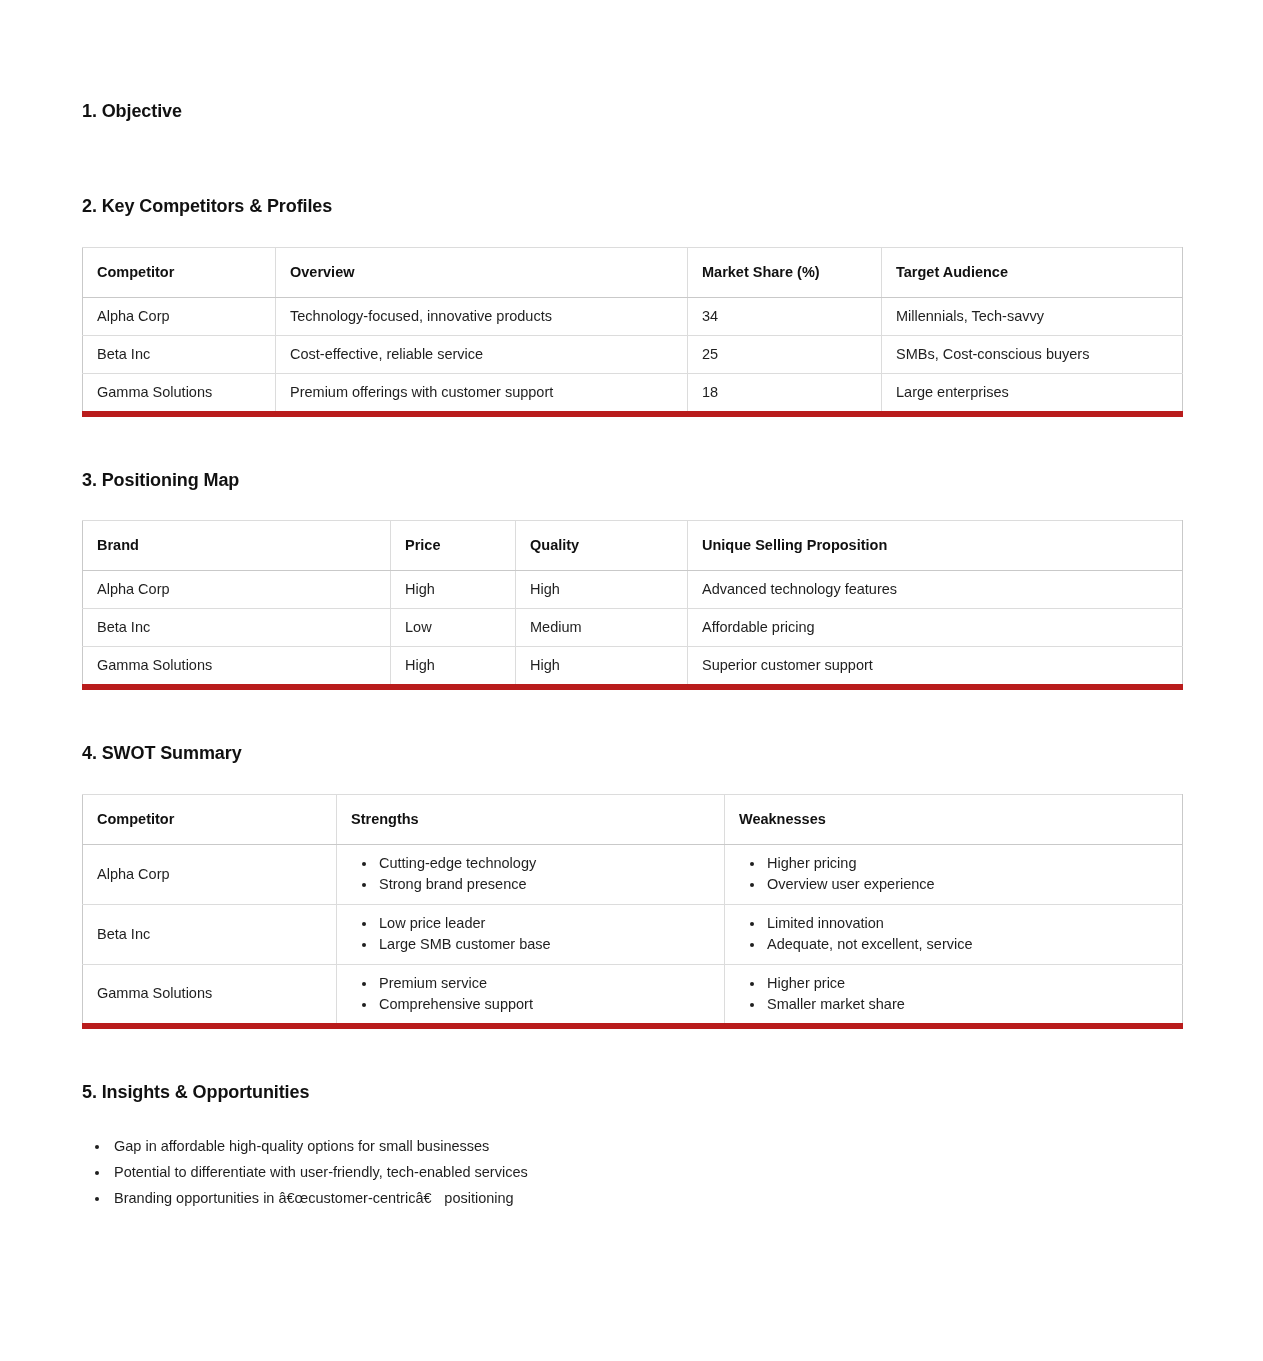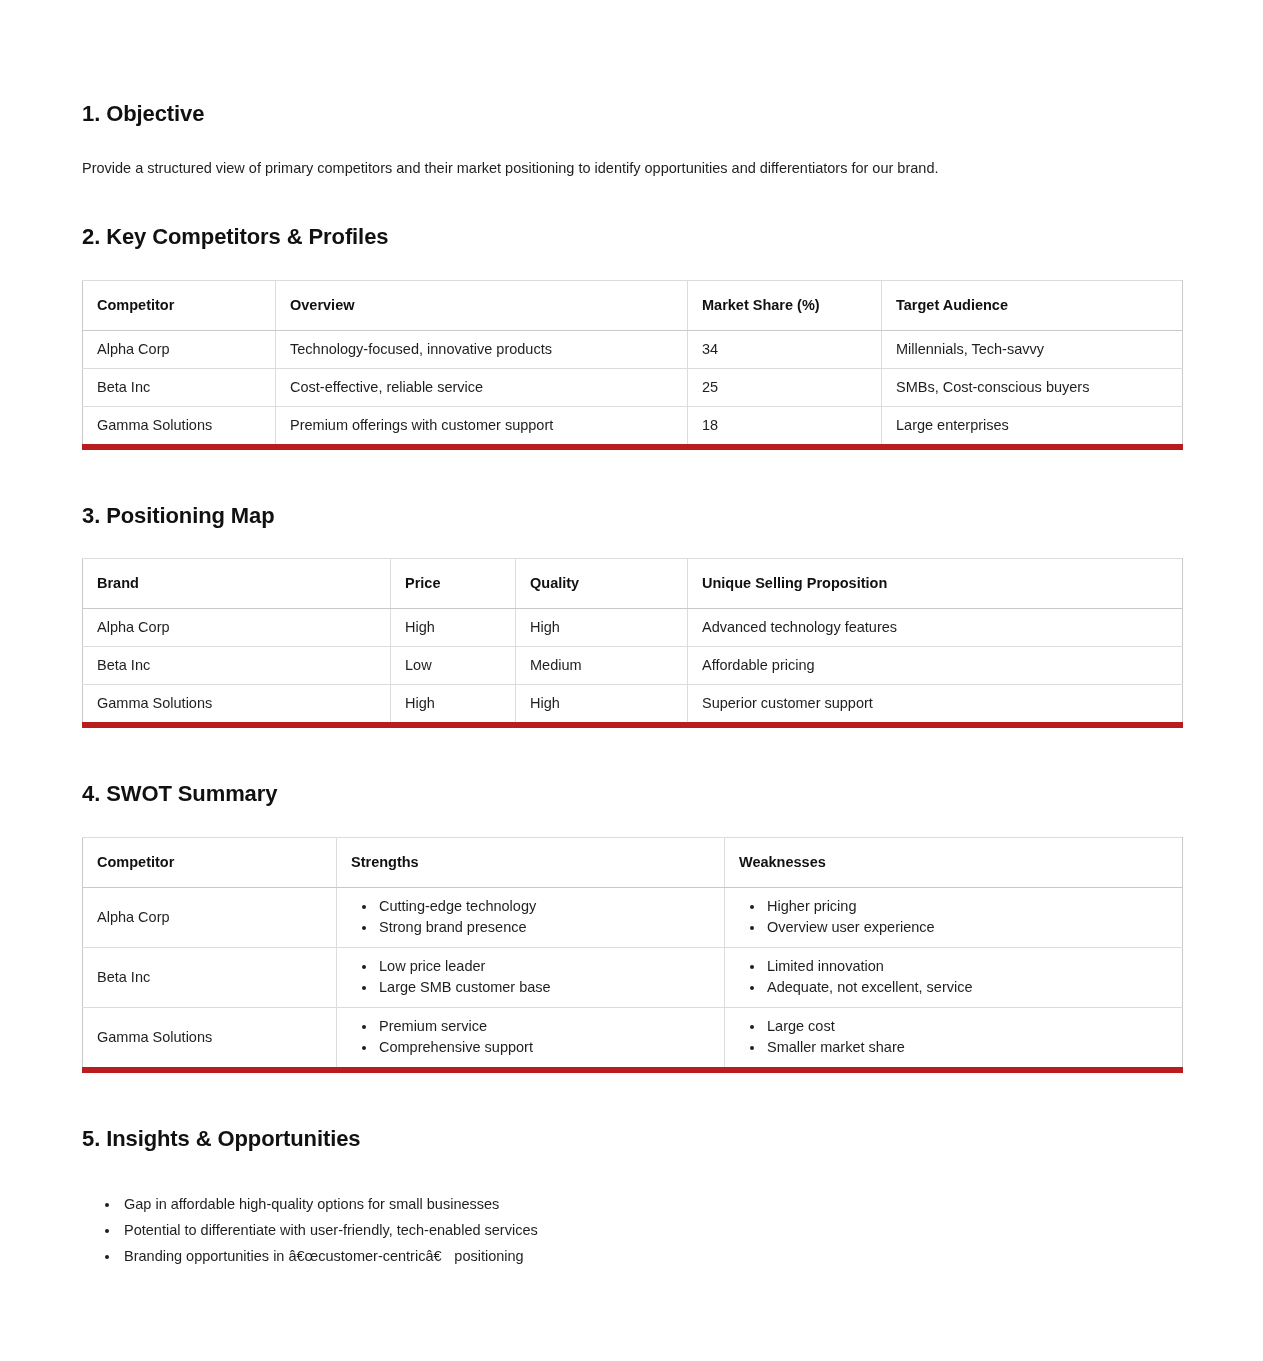--- a/index.html
+++ b/index.html
@@ -21,21 +21,21 @@
   }
   h1.doc-title {
     font-size: 30px;
     font-weight: bold;
     letter-spacing: -0.2px;
     margin: 0 0 0 0;
     line-height: 1.25;
     color: #111111;
   }
   h2.section-title {
-    font-size: 22px;
+    font-size: 18px;
     font-weight: bold;
     color: #111111;
     margin: 0;
     line-height: 1.3;
     letter-spacing: -0.1px;
   }
   .sec-gap-1 { height: 38px; }
   .para {
     font-size: 14.5px;
     line-height: 1.55;
@@ -97,21 +97,21 @@
     list-style: disc;
   }
   ul.cell-list li {
     font-size: 14.5px;
     line-height: 1.48;
     color: #1f1f1f;
     padding-left: 2px;
   }
 
   ul.insights {
-    margin: 12px;
+    margin: 2px;
     padding: 0 0 0 26px;
     list-style: disc;
   }
   ul.insights li {
     font-size: 14.5px;
     line-height: 1.8;
     color: #1f1f1f;
     padding-left: 4px;
   }
   .after-insights-heading { height: 26px; }
@@ -119,21 +119,20 @@
 </head>
 <body>
 
 <div class="page">
 
 
   <div class="sec-gap-1"></div>
 
   <h2 class="section-title">1. Objective</h2>
   <div class="after-heading"></div>
-  <p class="para">Provide a structured view of primary competitors and their market positioning to identify opportunities and differentiators for our brand.</p>
 
   <div class="after-para"></div>
 
   <h2 class="section-title">2. Key Competitors &amp; Profiles</h2>
   <div class="after-heading"></div>
 
   <table class="grid t1">
     <colgroup>
         <col class="c1">
         <col class="c2">
@@ -264,21 +263,21 @@
       <tr>
         <td>Gamma Solutions</td>
         <td class="swot-list">
           <ul class="cell-list">
             <li>Premium service</li>
             <li>Comprehensive support</li>
           </ul>
         </td>
         <td class="swot-list">
           <ul class="cell-list">
-            <li>Large cost</li>
+            <li>Higher price</li>
             <li>Smaller market share</li>
           </ul>
         </td>
       </tr>
     </tbody>
   </table>
 
   <div class="after-table"></div>
 
   <h2 class="section-title">5. Insights &amp; Opportunities</h2>

